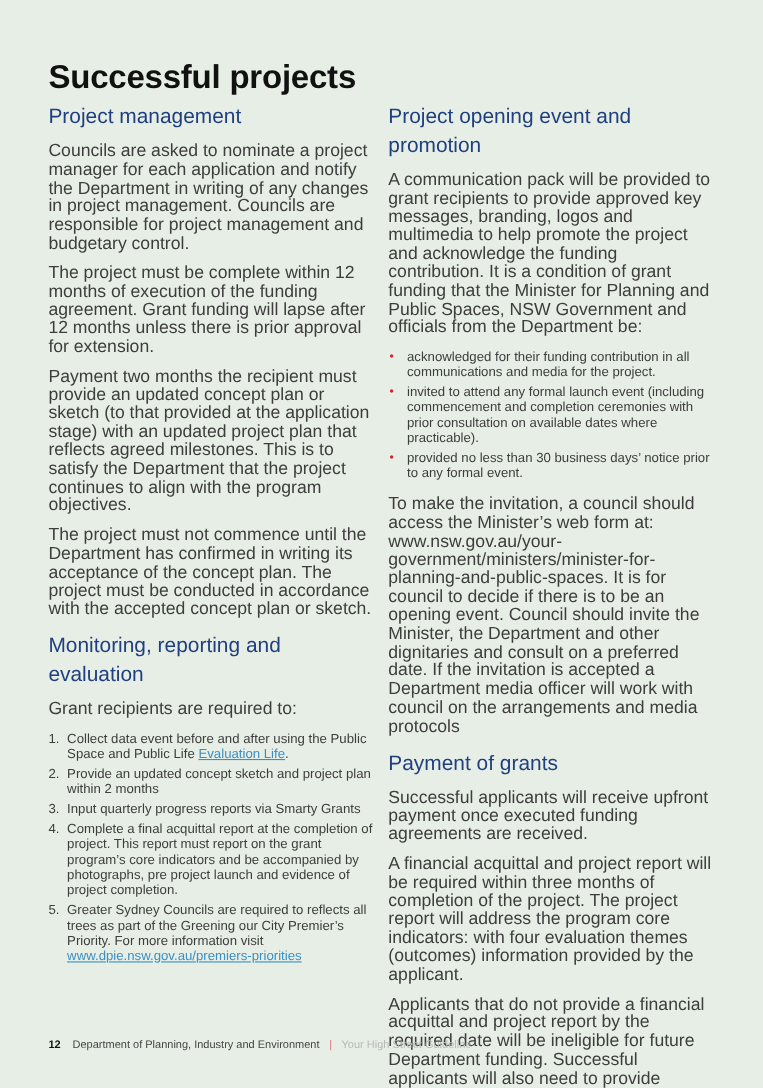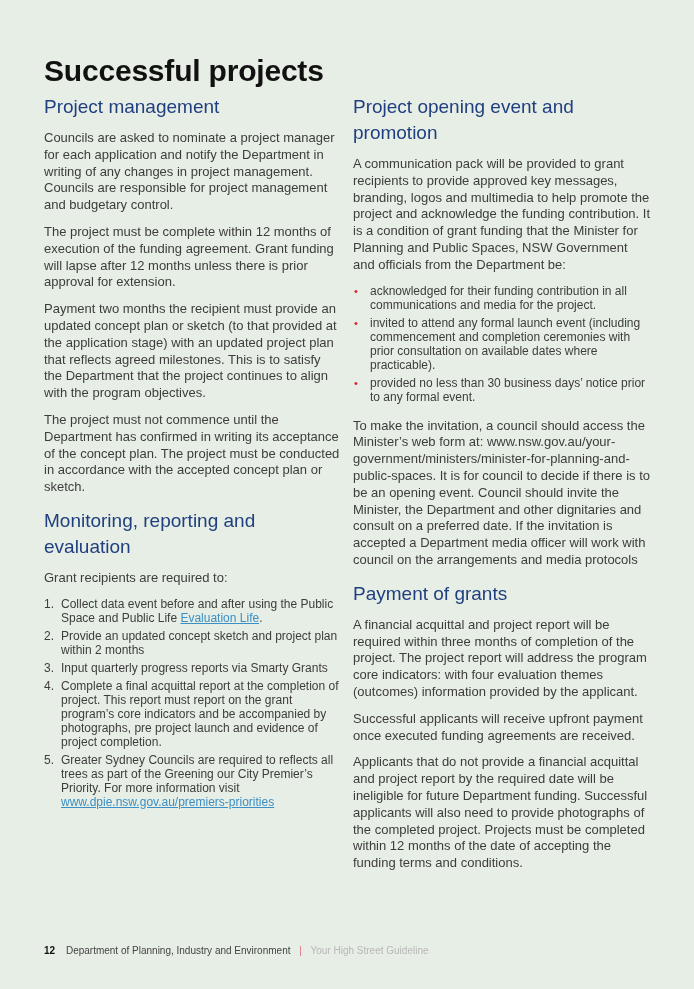--- a/index.html
+++ b/index.html
@@ -3,21 +3,21 @@
 <meta charset="utf-8">
 <style>
   * { box-sizing: border-box; margin: 0; padding: 0; }
   html, body { width: 694px; height: 989px; background: #e7eee5; overflow: hidden; }
   body { font-family: "Liberation Sans", "DejaVu Sans", sans-serif; color: #3a3a3a; position: relative; }
   .page-title { position: absolute; left: 44px; top: 54px; font-size: 30px; font-weight: bold; color: #111; letter-spacing: -0.2px; }
   .col { position: absolute; top: 94px; width: 298px; }
   .col-left { left: 44px; }
   .col-right { left: 353px; }
   h2 { font-weight: normal; color: #1f3f80; font-size: 19px; line-height: 26px; margin-bottom: 10px; }
-  p { font-size: 13px; line-height: 16.8px; margin-bottom: 10px; color: #3d3d3d; }
+  p { font-size: 16px; line-height: 16.8px; margin-bottom: 10px; color: #3d3d3d; }
   ol, ul { list-style: none; margin-bottom: 10px; }
   li { font-size: 12px; line-height: 14px; position: relative; padding-left: 17px; margin-bottom: 4px; color: #3d3d3d; }
   ol li .num { position: absolute; left: 0; top: 0; }
   ul li .bullet { position: absolute; left: 1px; top: 0; color: #e0202c; font-size: 11px; }
   a.link { color: #3b8fc4; text-decoration: underline; }
   .footer { position: absolute; left: 44px; top: 945px; font-size: 10px; color: #444; white-space: nowrap; }
   .footer .page-num { font-weight: bold; color: #111; margin-right: 8px; }
   .footer .sep { color: #e07080; margin: 0 6px; }
   .footer .guide { color: #b8b8b8; }
 </style>
@@ -68,22 +68,22 @@
     <p>A communication pack will be provided to grant recipients to provide approved key messages, branding, logos and multimedia to help promote the project and acknowledge the funding contribution. It is a condition of grant funding that the Minister for Planning and Public Spaces, NSW Government and officials from the Department be:</p>
     <ul>
       <li><span class="bullet">•</span><span>acknowledged for their funding contribution in all communications and media for the project.</span></li>
       <li><span class="bullet">•</span><span>invited to attend any formal launch event (including commencement and completion ceremonies with prior consultation on available dates where practicable).</span></li>
       <li><span class="bullet">•</span><span>provided no less than 30 business days’ notice prior to any formal event.</span></li>
     </ul>
     <p style="margin-top:14px;margin-bottom:12px">To make the invitation, a council should access the Minister’s web form at: www.nsw.gov.au/your-government/ministers/minister-for-planning-and-public-spaces. It is for council to decide if there is to be an opening event. Council should invite the Minister, the Department and other dignitaries and consult on a preferred date. If the invitation is accepted a Department media officer will work with council on the arrangements and media protocols</p>
   </section>
   <section>
     <h2>Payment of grants</h2>
+    <p>Successful applicants will receive upfront payment once executed funding agreements are received.</p>
     <p>A financial acquittal and project report will be required within three months of completion of the project. The project report will address the program core indicators: with four evaluation themes (outcomes) information provided by the applicant.</p>
-    <p>Successful applicants will receive upfront payment once executed funding agreements are received.</p>
     <p>Applicants that do not provide a financial acquittal and project report by the required date will be ineligible for future Department funding. Successful applicants will also need to provide photographs of the completed project. Projects must be completed within 12 months of the date of accepting the funding terms and conditions.</p>
   </section>
 </div>
 
 <div class="footer">
   <span class="page-num">12</span>
   <span>Department of Planning, Industry and Environment</span>
   <span class="sep">|</span>
   <span class="guide">Your High Street Guideline</span>
 </div>

